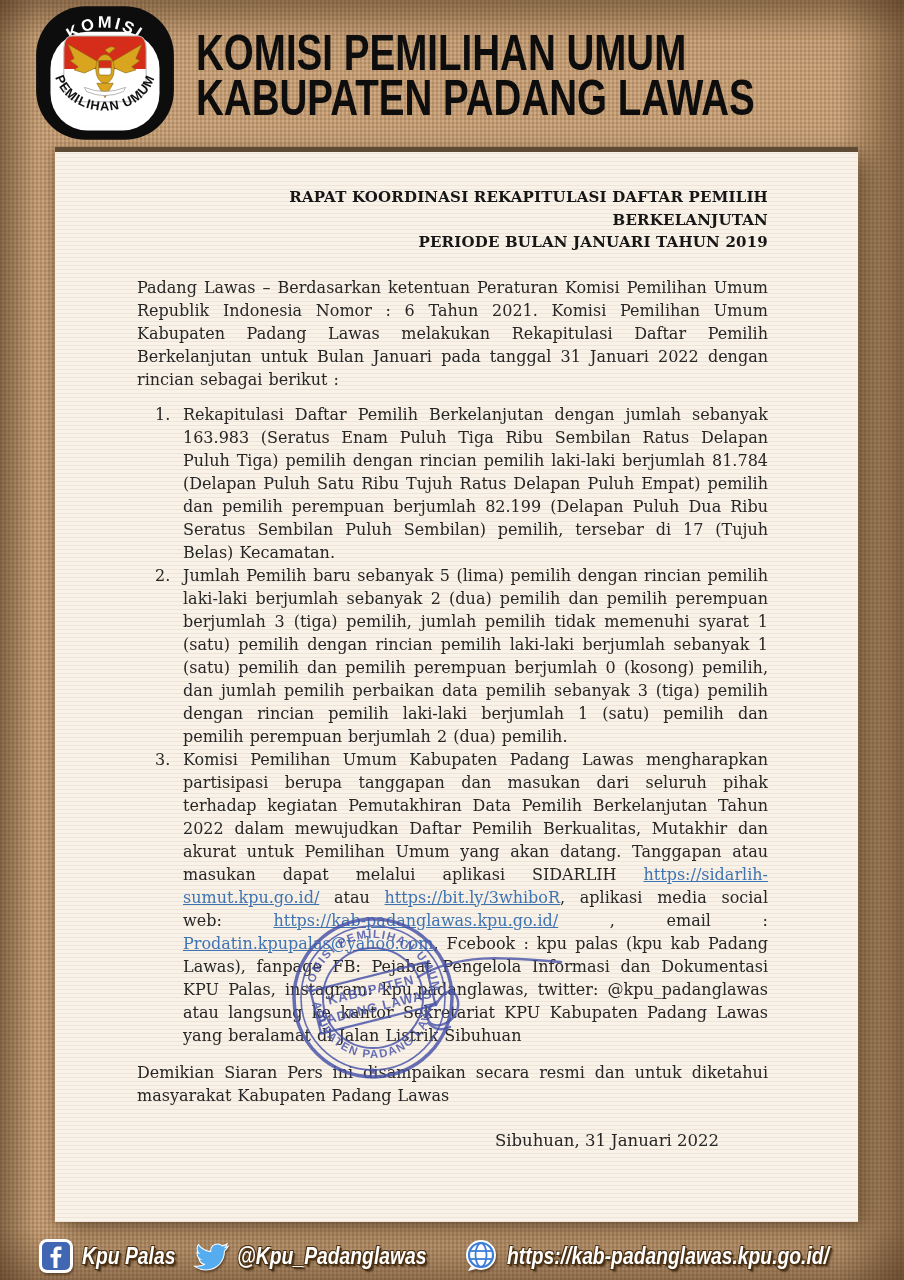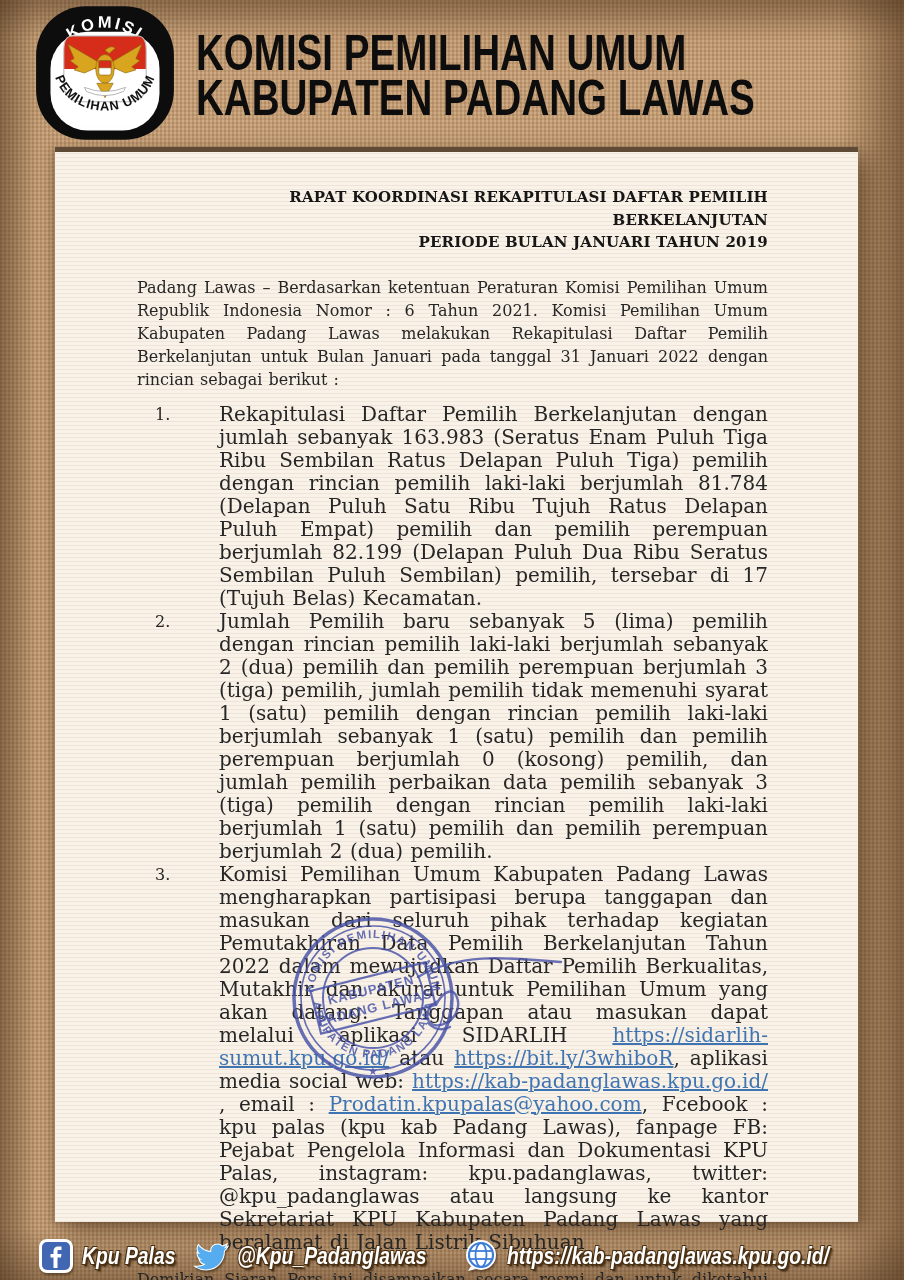--- a/index.html
+++ b/index.html
@@ -59,21 +59,21 @@
     color: #161616; letter-spacing: .2px;
   }
   .para {
     margin-top: 22px;
     font-size: 16px; line-height: 23px; text-align: justify; color: #262626;
     word-spacing: 1px;
   }
   .list { margin-top: 12px; }
   .list-item { display: flex; margin-left: 18px; }
   .list-number { flex: none; width: 28px; font-size: 16px; line-height: 23px; color: #262626; }
-  .list-body { flex: 1; font-size: 20px; line-height: 23px; text-align: justify; color: #262626; word-spacing: 1px; margin-left: 36px; }
+  .list-body { flex: 1; font-size: 16px; line-height: 23px; text-align: justify; color: #262626; word-spacing: 1px; }
   .doc-link { color: #3f74b3; text-decoration: underline; cursor: pointer; }
   .closing { margin-top: 14px; }
   
   .sign-block { width: 340px; margin-left: 300px; margin-top: 24px; text-align: center; position: relative; }
   .sign-date { font-size: 16.5px; color: #262626; margin-bottom: 12px; }
   .stamp-svg { position: absolute; left: 223px; top: 753px; width: 300px; height: 190px; pointer-events: none; }
   
   .footer {
     position: absolute; left: 8px; bottom: 0; width: 100%; height: 48px;
     display: flex; align-items: center; justify-content: space-between;

